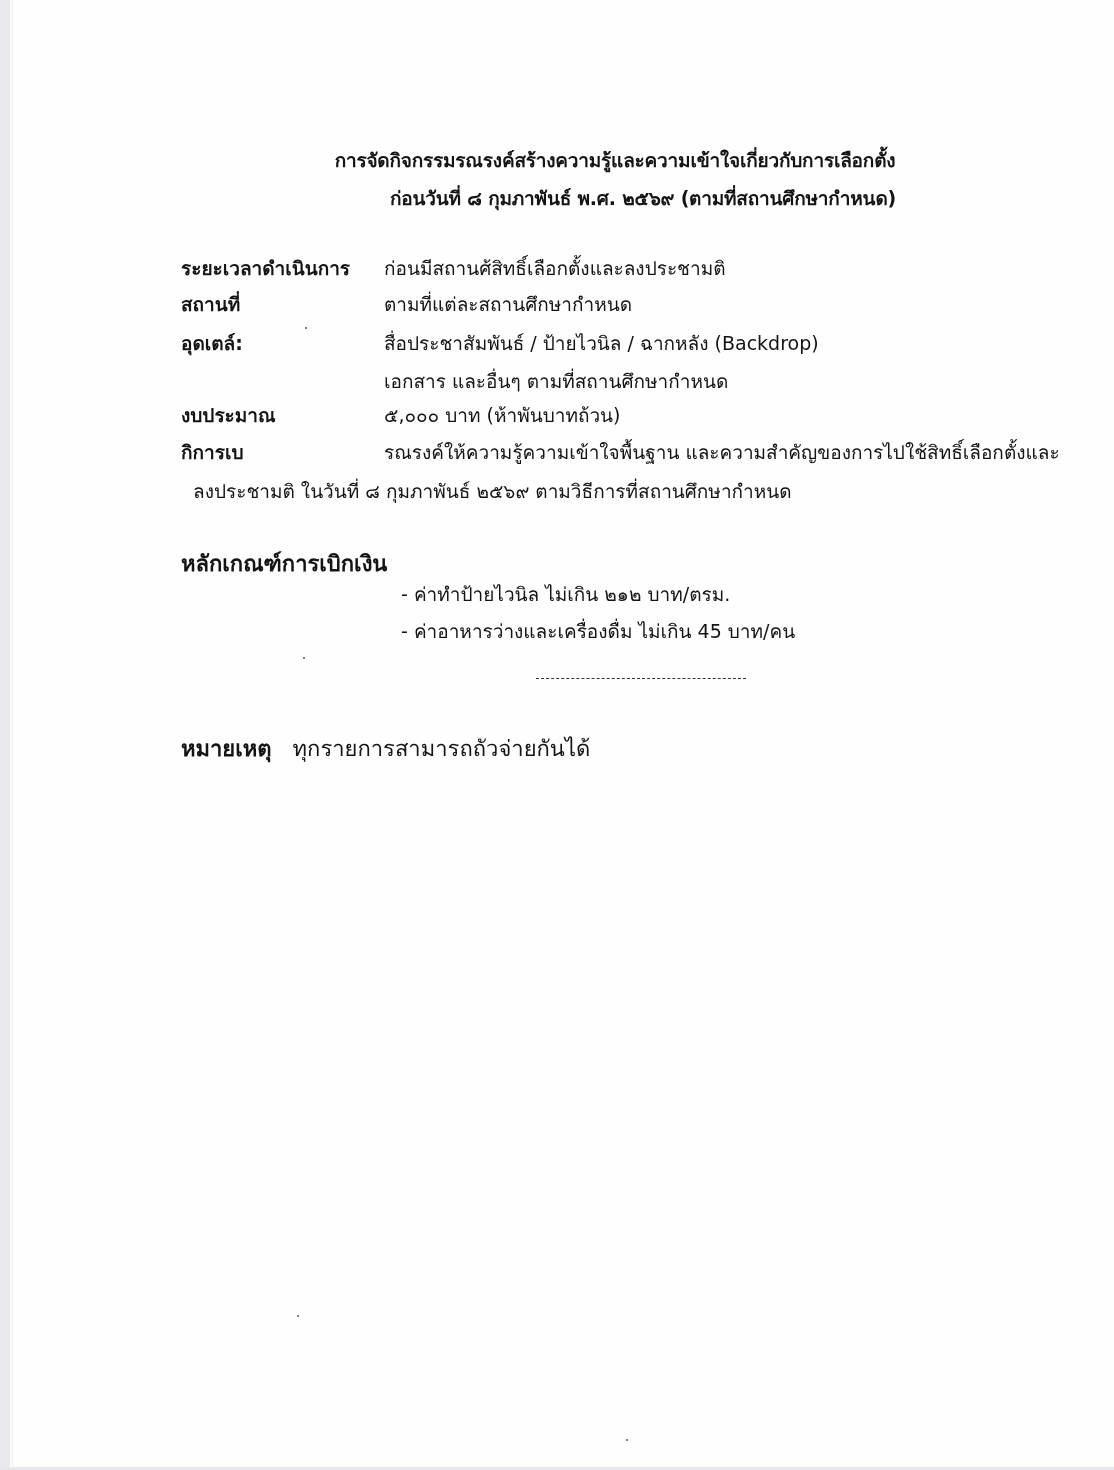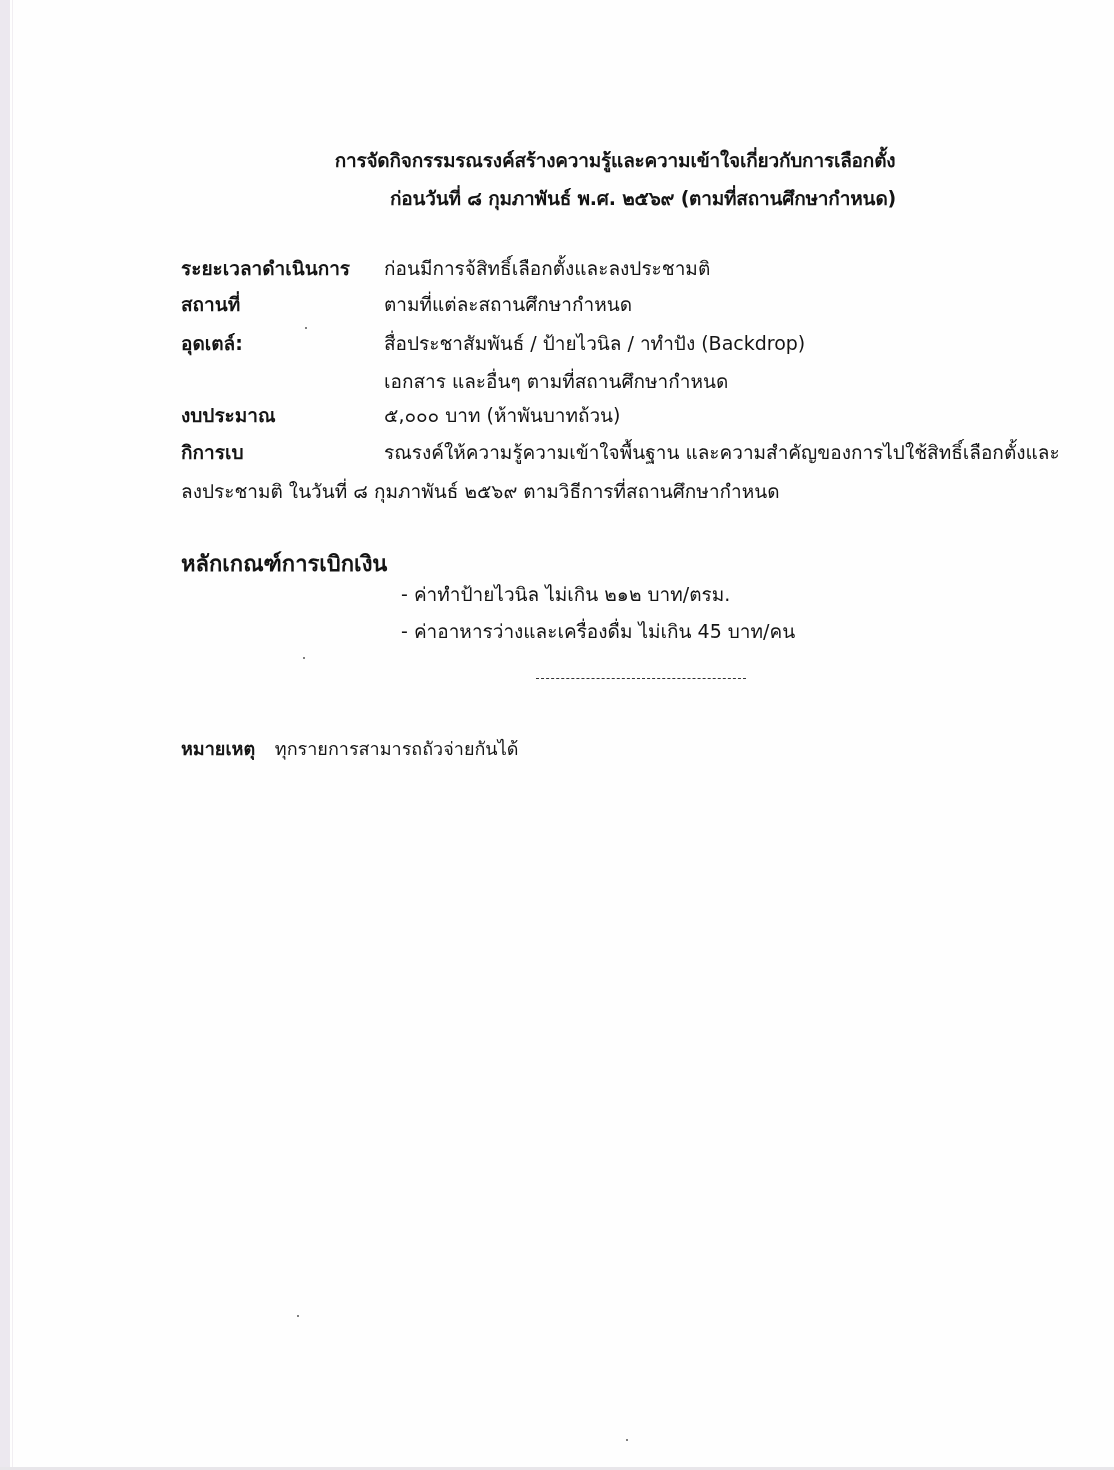--- a/index.html
+++ b/index.html
@@ -95,21 +95,21 @@
       left: 520px;
       top: 678px;
       width: 210px;
       height: 0;
       border-top: 1.5px dashed #333;
     }
     .note {
       position: absolute;
       left: 165px;
       top: 736px;
-      font-size: 18px;
+      font-size: 22px;
       white-space: nowrap;
       line-height: 26px;
     }
     .note .label { font-weight: bold; margin-right: 14px; }
     .speck {
       position: absolute;
       width: 2px; height: 2px;
       background: #555;
       border-radius: 1px;
     }
@@ -121,43 +121,43 @@
 <div class="edge-left-line"></div>
 <div class="edge-bottom"></div>
 
 <div class="page">
 
   <div class="title l1">การจัดกิจกรรมรณรงค์สร้างความรู้และความเข้าใจเกี่ยวกับการเลือกตั้ง</div>
   <div class="title l2">ก่อนวันที่ ๘ กุมภาพันธ์ พ.ศ. ๒๕๖๙ (ตามที่สถานศึกษากำหนด)</div>
 
   <div class="row" style="top:255px;">
     <span class="label">ระยะเวลาดำเนินการ</span>
-    <span class="value">ก่อนมีการจ้สิทธิ์เลือกตั้งและลงประชามติ</span>
+    <span class="value">ก่อนมีสถานศ้สิทธิ์เลือกตั้งและลงประชามติ</span>
   </div>
   <div class="row" style="top:291px;">
     <span class="label">สถานที่</span>
     <span class="value">ตามที่แต่ละสถานศึกษากำหนด</span>
   </div>
   <div class="row" style="top:330px;">
     <span class="label">อุดเตล์:</span>
-    <span class="value">สื่อประชาสัมพันธ์ / ป้ายไวนิล / าทำปัง (Backdrop)</span>
+    <span class="value">สื่อประชาสัมพันธ์ / ป้ายไวนิล / ฉากหลัง (Backdrop)</span>
   </div>
   <div class="row" style="top:368px;">
     <span class="label"></span>
     <span class="value">เอกสาร และอื่นๆ ตามที่สถานศึกษากำหนด</span>
   </div>
   <div class="row" style="top:402px;">
     <span class="label">งบประมาณ</span>
     <span class="value">๕,๐๐๐ บาท (ห้าพันบาทถ้วน)</span>
   </div>
   <div class="row" style="top:439px;">
     <span class="label">กิการเบ</span>
     <span class="value">รณรงค์ให้ความรู้ความเข้าใจพื้นฐาน และความสำคัญของการไปใช้สิทธิ์เลือกตั้งและ</span>
   </div>
-  <div class="cont" style="top:478px;">ลงประชามติ ในวันที่ ๘ กุมภาพันธ์ ๒๕๖๙ ตามวิธีการที่สถานศึกษากำหนด</div>
+  <div class="cont" style="top:478px;margin-left:12px;">ลงประชามติ ในวันที่ ๘ กุมภาพันธ์ ๒๕๖๙ ตามวิธีการที่สถานศึกษากำหนด</div>
 
   <div class="criteria-label" style="top:551px;">หลักเกณฑ์การเบิกเงิน</div>
   <div class="criteria-item" style="top:554px;">- ค่าทำป้ายไวนิล ไม่เกิน ๒๑๒ บาท/ตรม.</div>
   <div class="criteria-item" style="top:591px;">- ค่าอาหารว่างและเครื่องดื่ม ไม่เกิน 45 บาท/คน</div>
 
   <div class="separator"></div>
 
   <div class="note">
     <span class="label">หมายเหตุ</span>
     <span>ทุกรายการสามารถถัวจ่ายกันได้</span>

